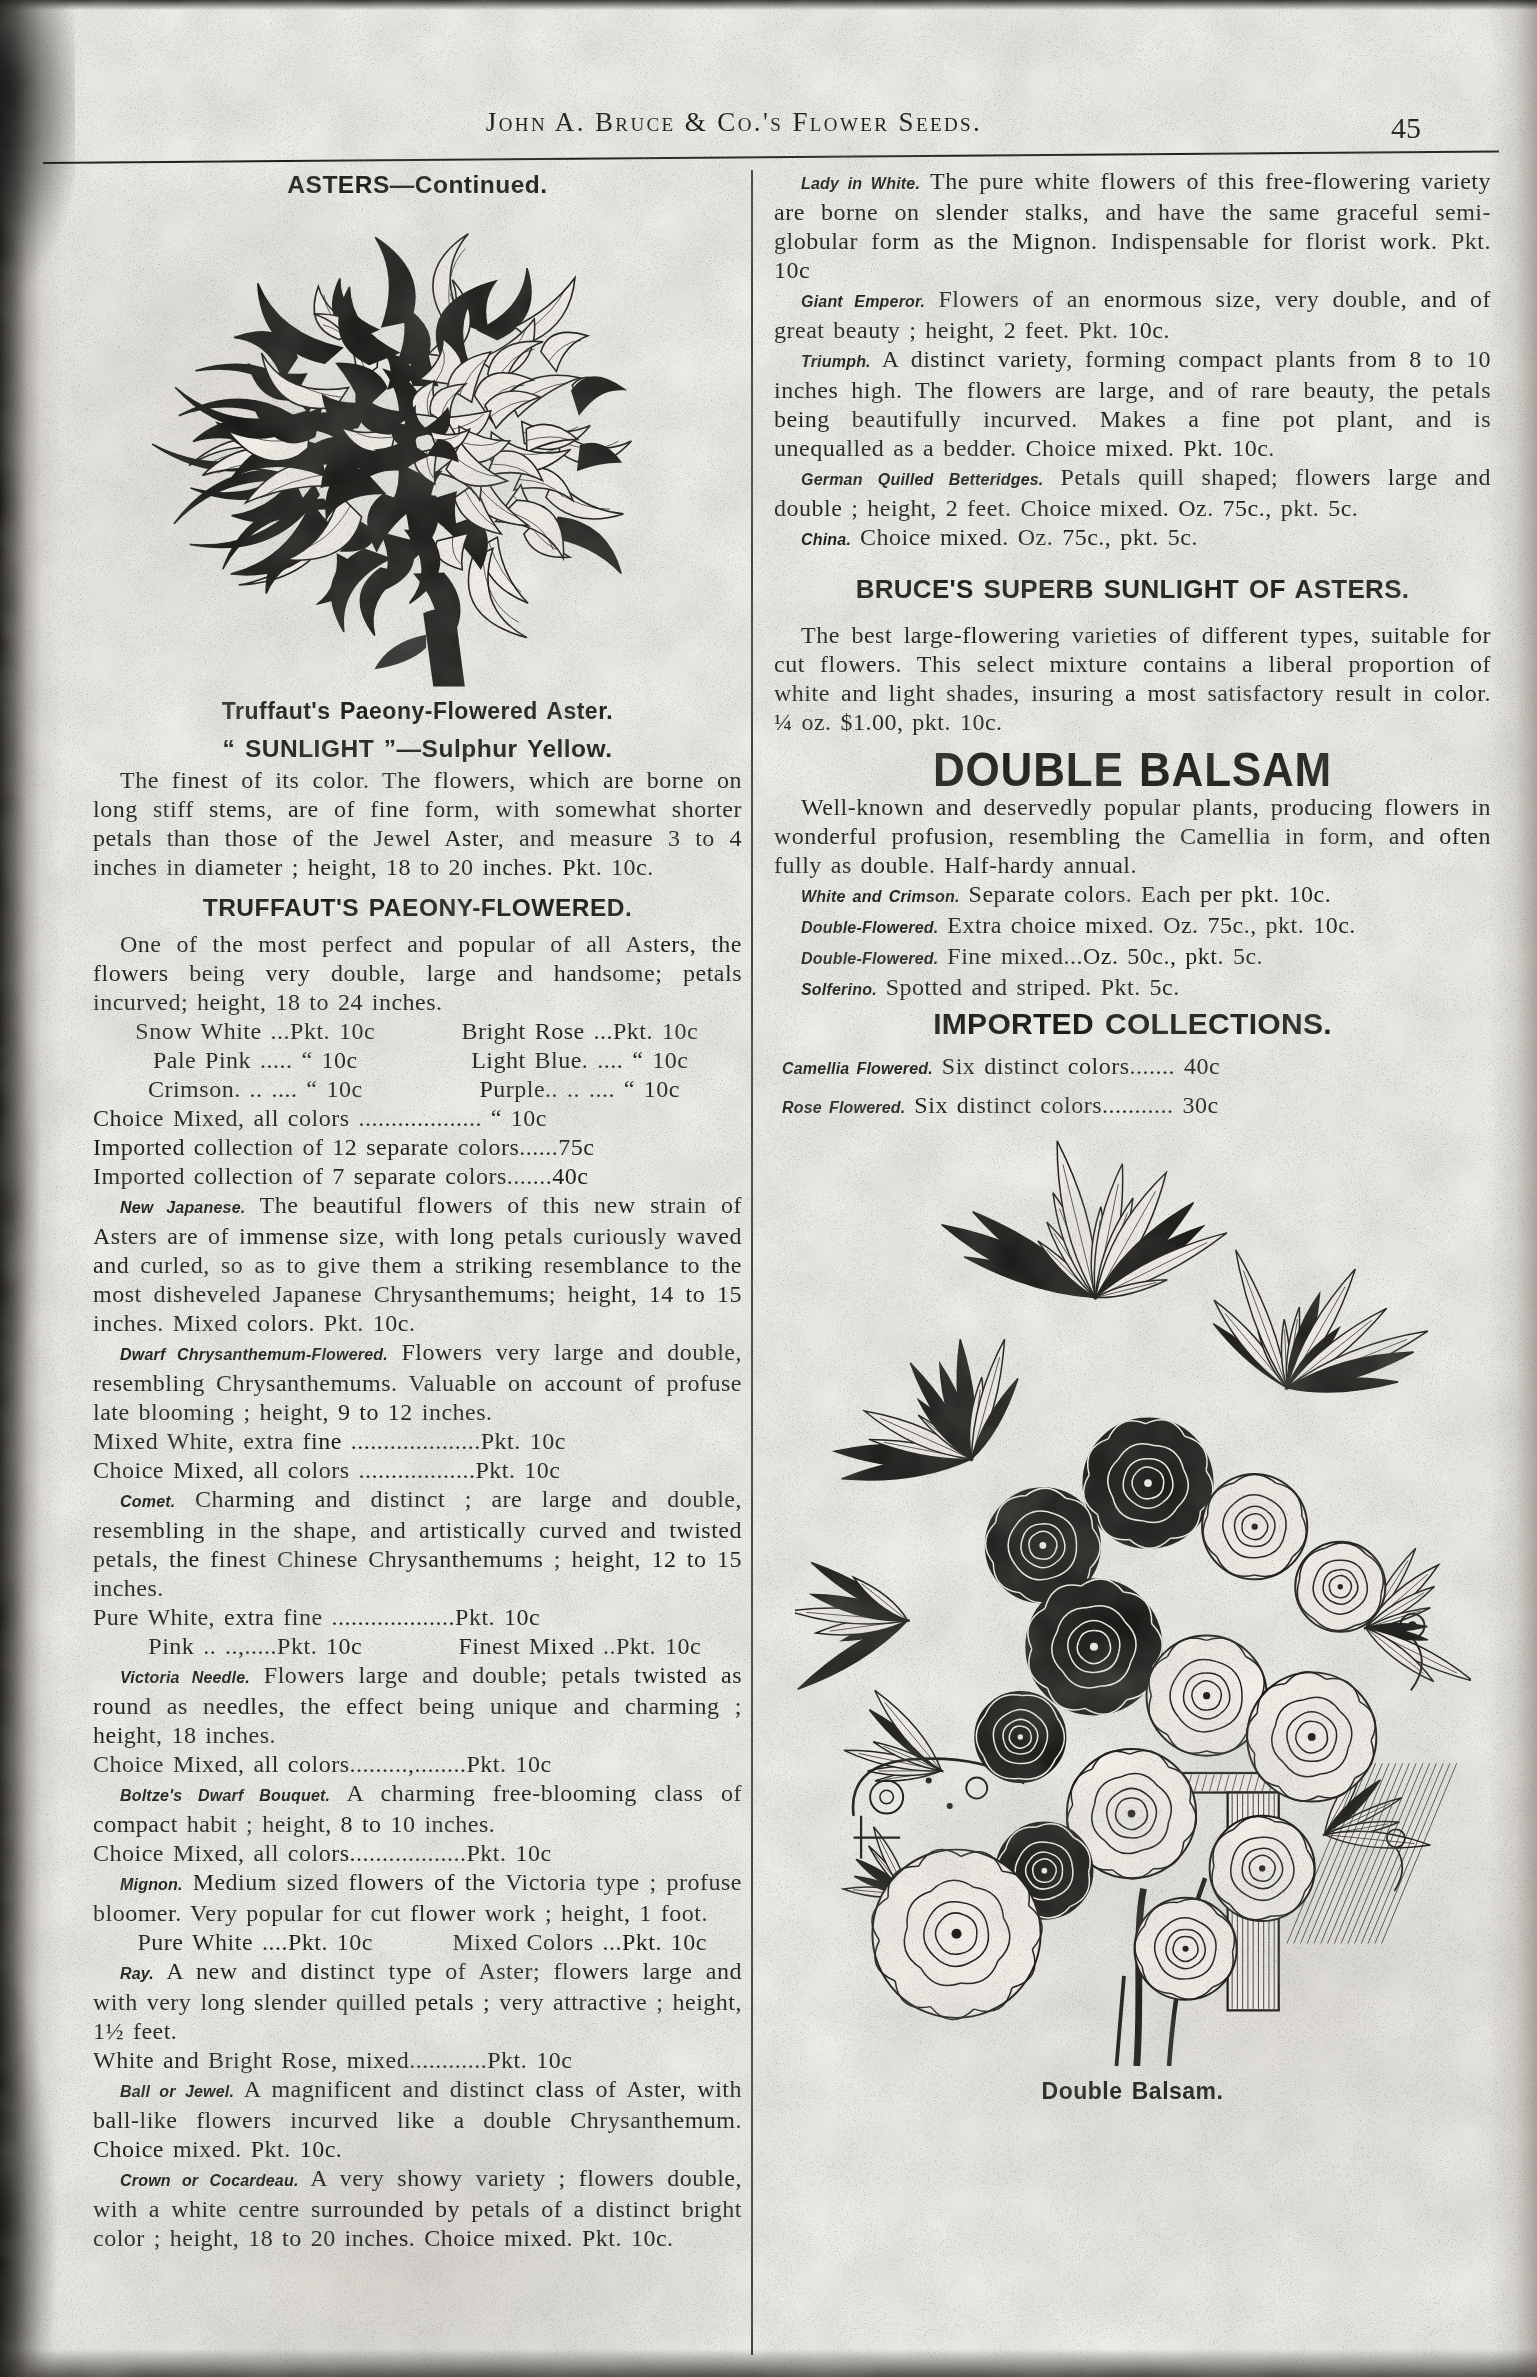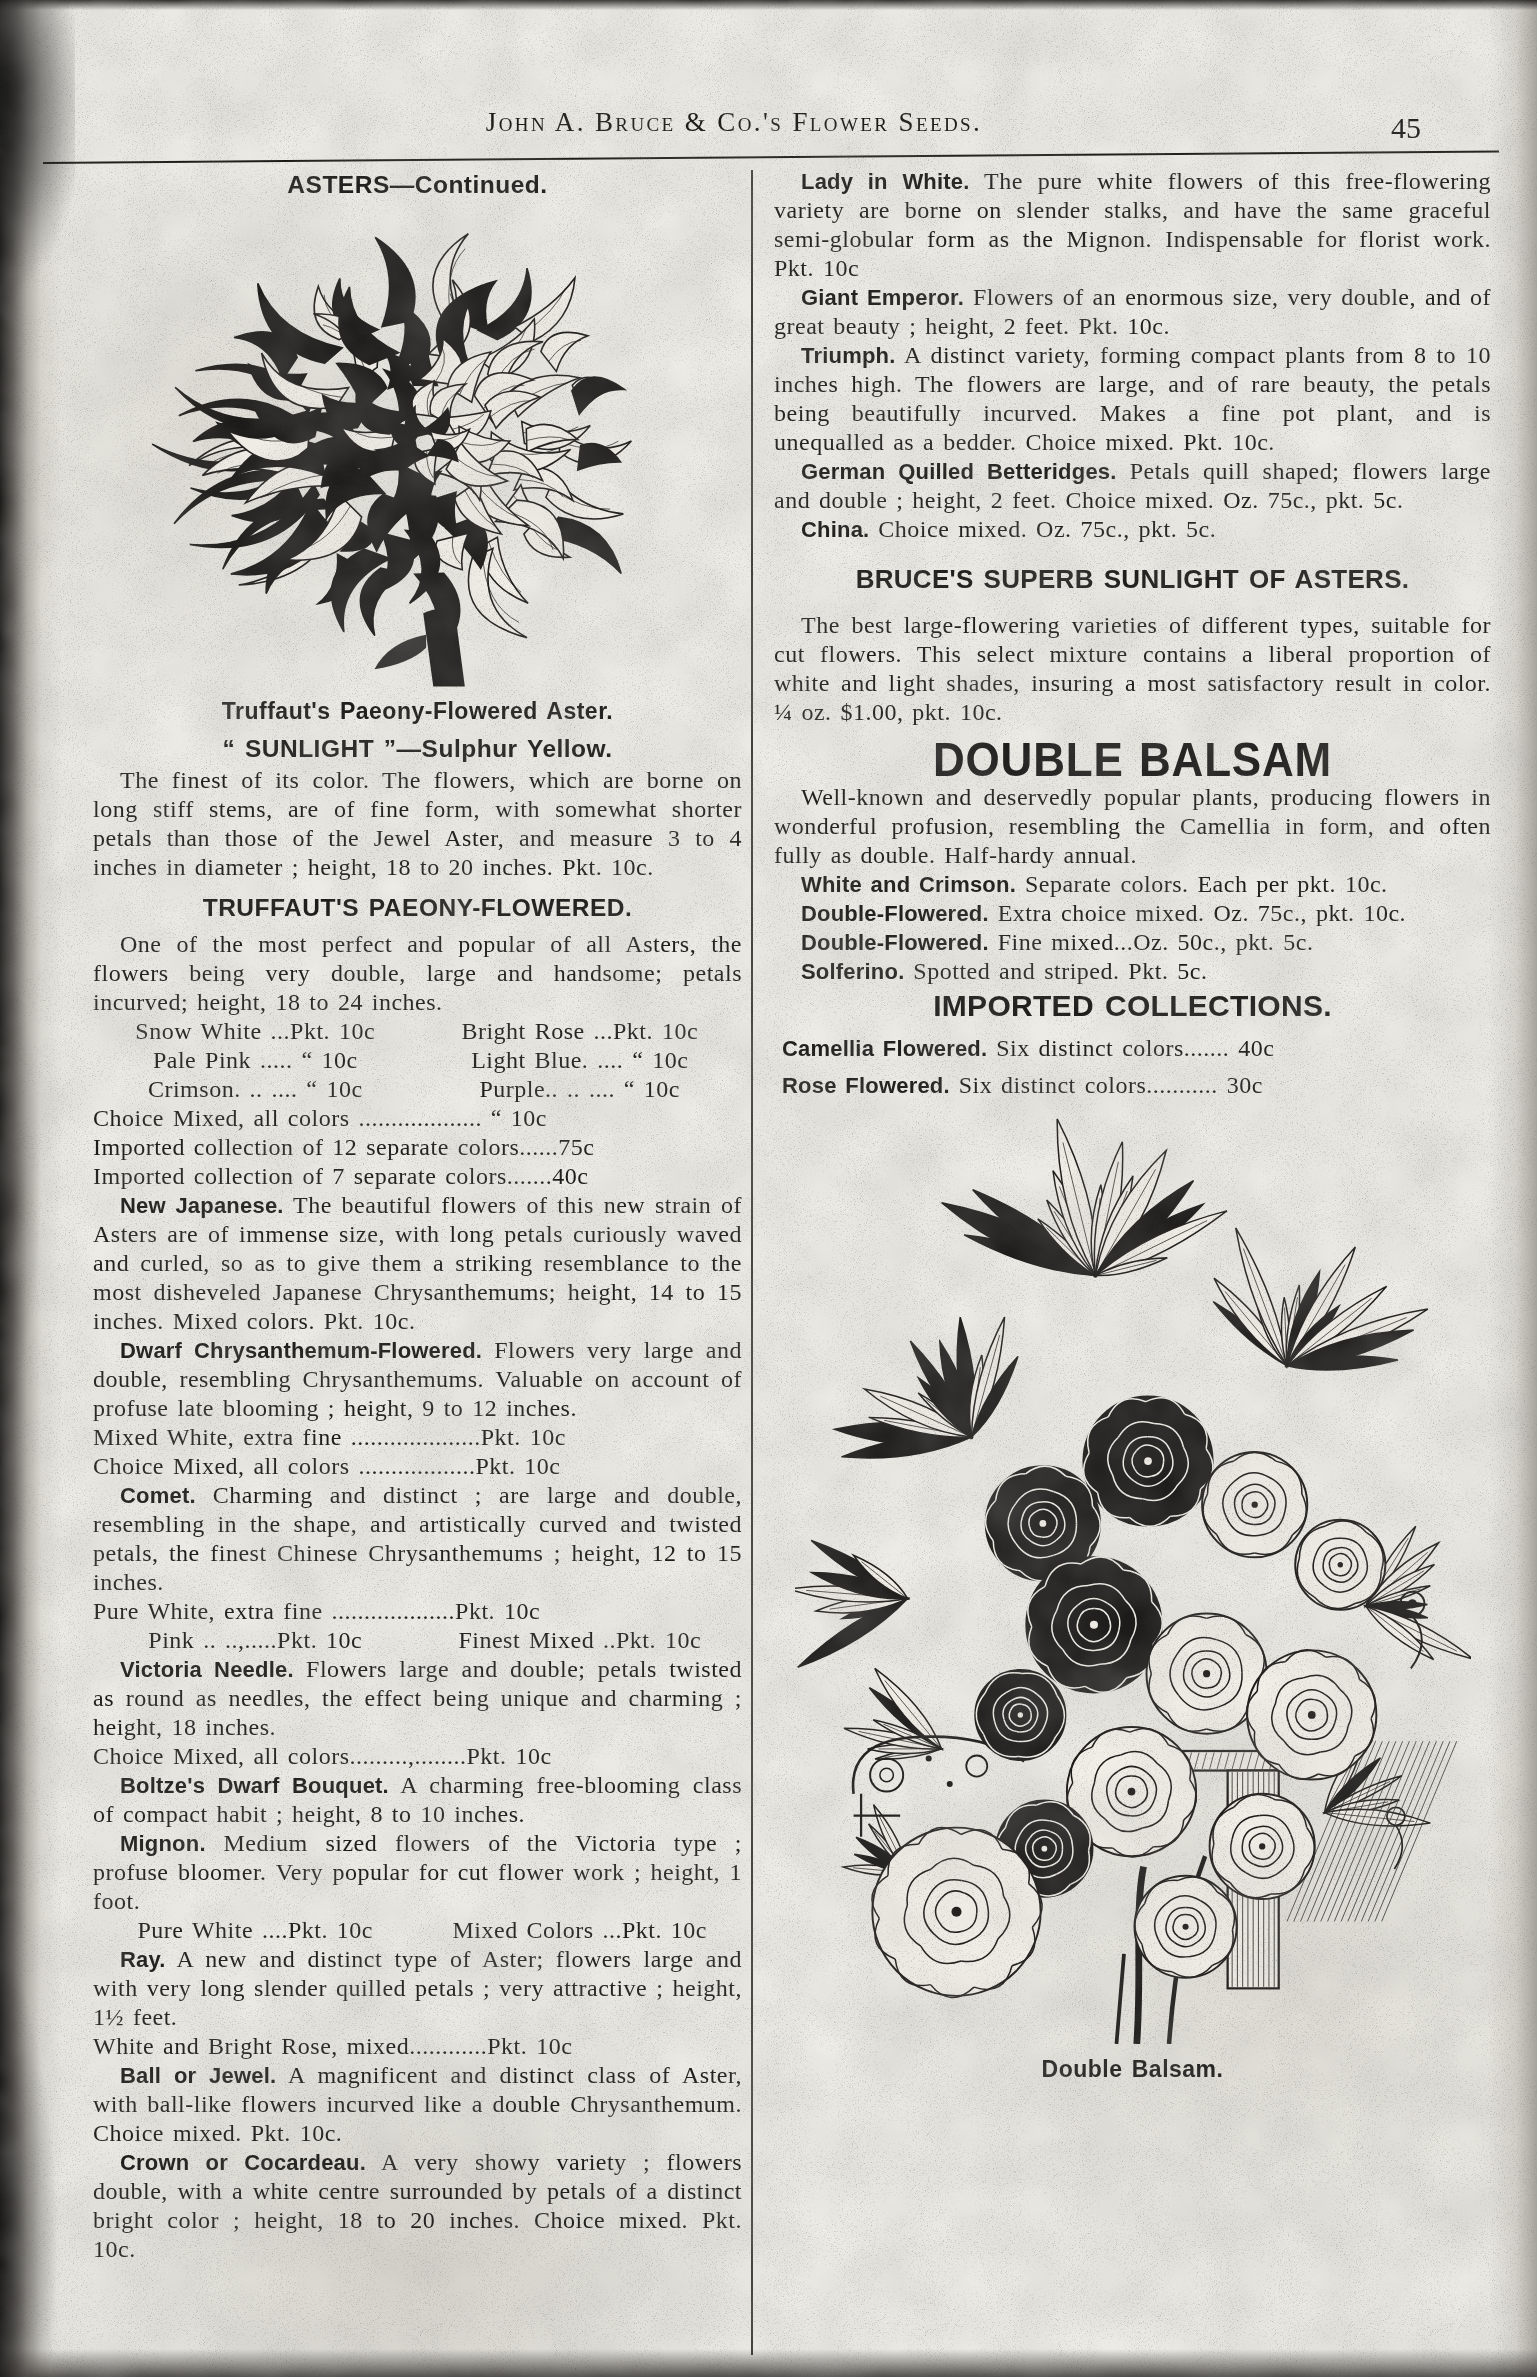--- a/index.html
+++ b/index.html
@@ -32,21 +32,21 @@
     font-family:"Liberation Serif",serif;font-variant:small-caps;font-size:27px;letter-spacing:2.4px;color:#14130f;}
   .hdr-page{position:absolute;left:1391px;top:111px;font-size:30px;font-family:"Liberation Serif",serif;}
   .hdr-rule{position:absolute;left:43px;top:162px;width:1456px;height:2.4px;background:#191815;
     transform:rotate(-0.45deg);transform-origin:left center;}
   .col-divider{position:absolute;left:751px;top:170px;width:1.6px;height:2185px;background:rgba(22,20,18,.8);}
 
   
   .col{position:absolute;top:167px;font-size:24px;line-height:29px;letter-spacing:0.5px;word-spacing:2.4px;text-align:justify;}
   .col-left{left:93px;width:649px;}
   .col-right{left:774px;width:717px;}
-  .lead{font-family:"Liberation Sans",sans-serif;font-weight:bold;font-size:22px;letter-spacing:0.2px;}
+  .lead{font-family:"Liberation Sans",sans-serif;font-weight:bold;font-size:16px;letter-spacing:0.2px;font-style:italic;}
   .para{margin:0;text-indent:27px;}
   .center-head{font-family:"Liberation Sans",sans-serif;font-weight:bold;text-align:center;text-indent:0;}
   .h-asters{font-size:24.5px;margin:3.2px 0 1.6px 0;}
   .h-caption{font-size:23px;margin:10px 0 8px 0;}
   .h-sunlight{font-size:24.5px;margin:1.6px 0 3.2px 0;}
   .h-truffaut{font-size:24.5px;margin:11px 0 8px 0;}
   .h-bruce{font-size:26px;margin:20.5px 0 0 0;letter-spacing:0.3px;}
   .h-imported{font-size:30px;margin:5px 0 14px 0;letter-spacing:0.3px;}
   .h-balsam{font-size:44px;margin:17.4px 0 9.5px 0;letter-spacing:0.8px;transform:scaleY(1.1);font-weight:bold;}
   .mix-para{margin-top:17.4px;}
@@ -256,20 +256,21 @@
     <div class="pline">Pure White, extra fine ...................Pkt. 10c</div>
     <div class="pair">
       <span>Pink .. ..,.....Pkt. 10c</span>
       <span>Finest Mixed ..Pkt. 10c</span>
     </div>
 
     <p class="para"><span class="lead">Victoria Needle.</span> <span>Flowers large and double; petals twisted as round as needles, the effect being unique and charming ; height, 18 inches.</span></p>
     <div class="pline">Choice Mixed, all colors.........,........Pkt. 10c</div>
 
     <p class="para"><span class="lead">Boltze's Dwarf Bouquet.</span> <span>A charming free-blooming class of compact habit ; height, 8 to 10 inches.</span></p>
+    <div class="pline">Choice Mixed, all colors..................Pkt. 10c</div>
 
     <p class="para"><span class="lead">Mignon.</span> <span>Medium sized flowers of the Victoria type ;  profuse bloomer.   Very popular for cut flower work ; height, 1 foot.</span></p>
     <div class="pair">
       <span>Pure White ....Pkt. 10c</span>
       <span>Mixed Colors ...Pkt. 10c</span>
     </div>
 
     <p class="para"><span class="lead">Ray.</span> <span>A new and distinct type of Aster;  flowers large and with very long slender quilled petals ; very attractive ; height, 1½ feet.</span></p>
     <div class="pline">White and Bright Rose, mixed............Pkt. 10c</div>
 

